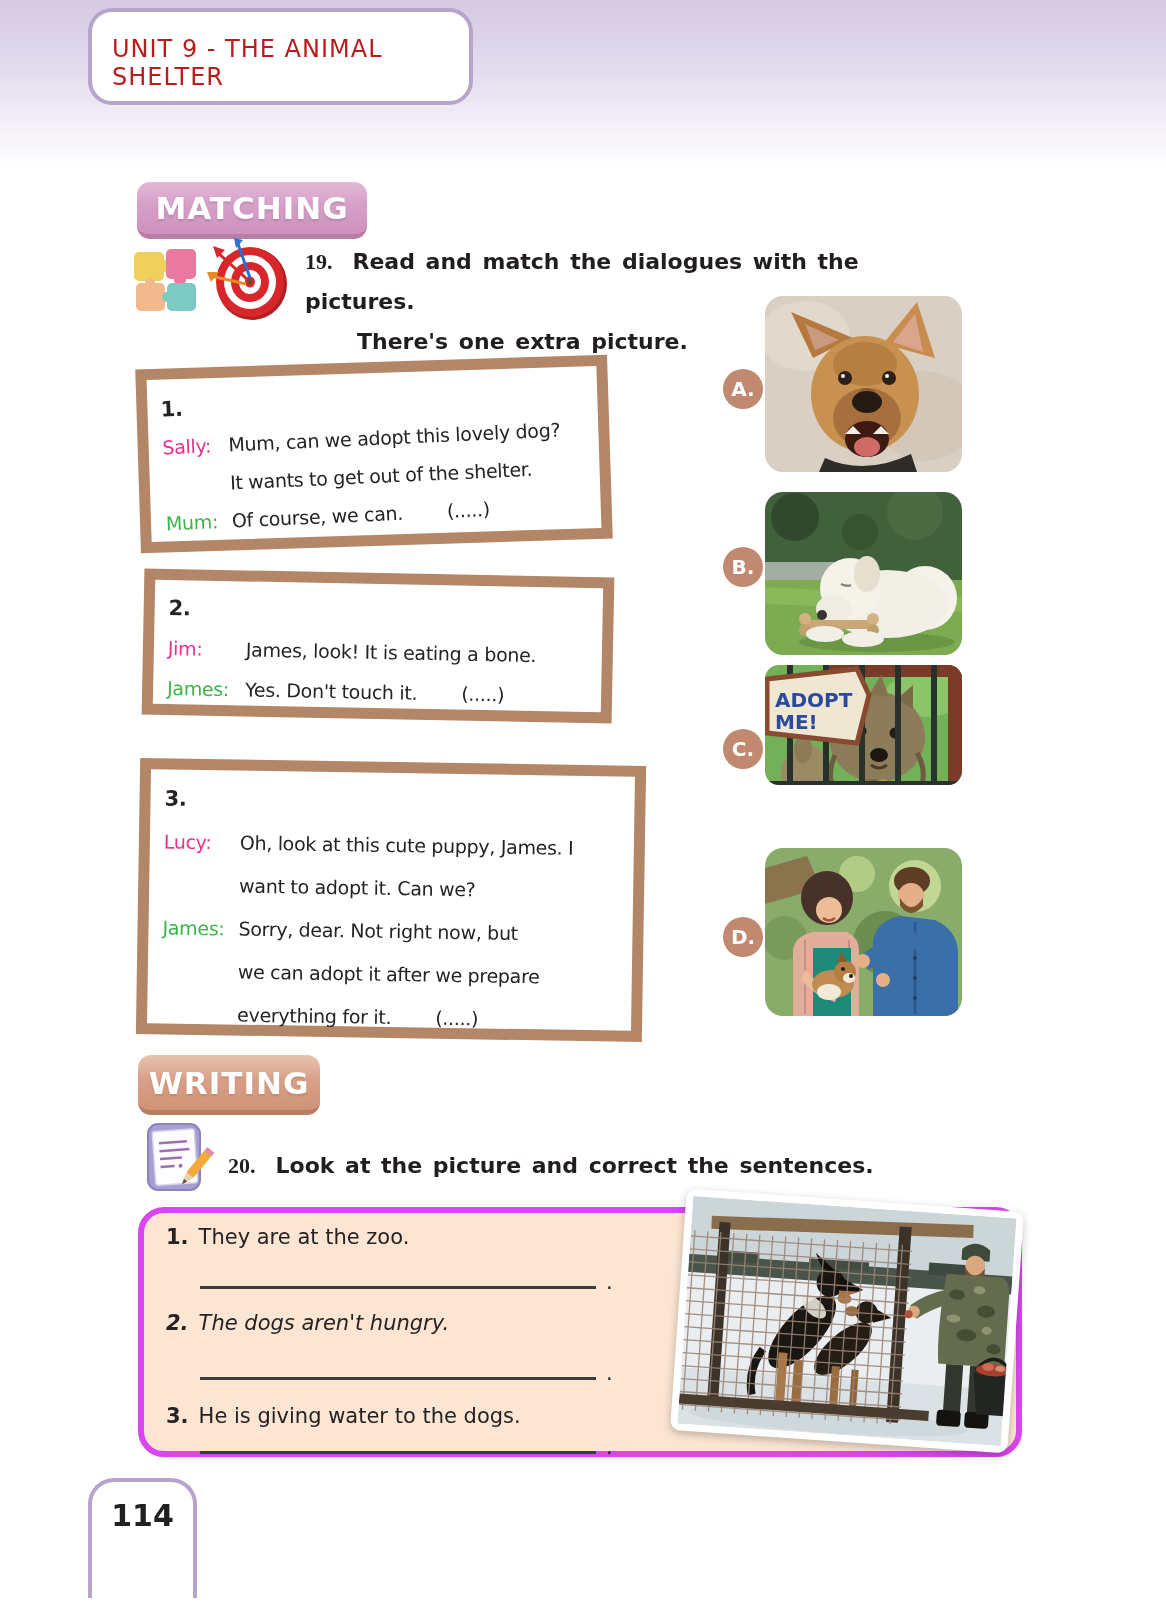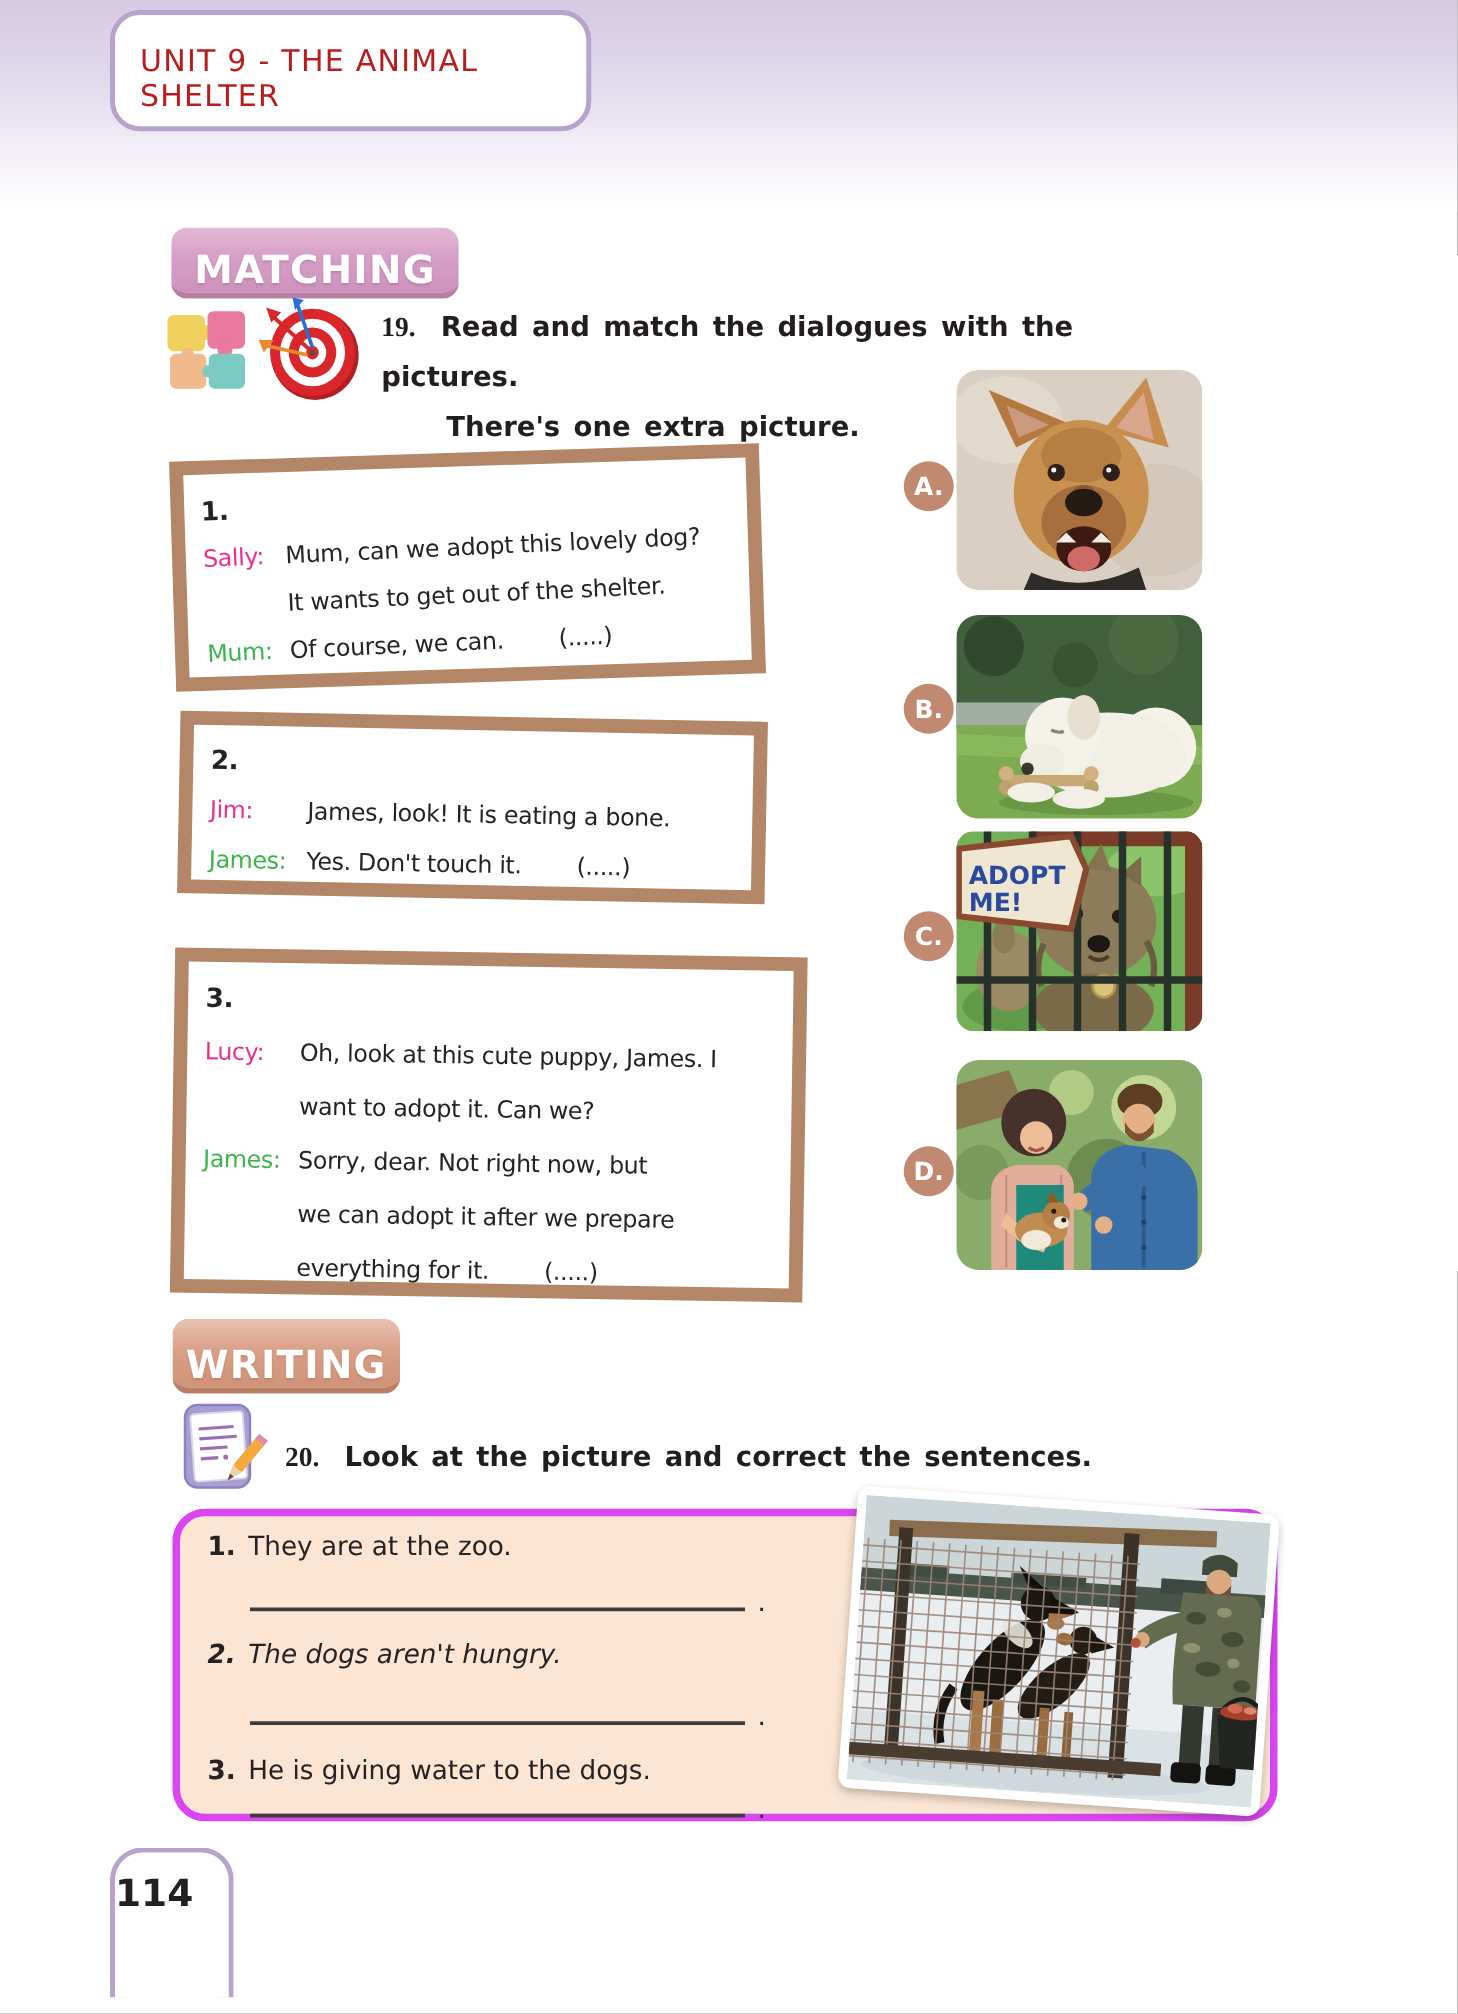--- a/index.html
+++ b/index.html
@@ -5,21 +5,21 @@
   html,body{margin:0;padding:0;background:#888;}
   .page{position:relative;width:1166px;height:1611px;background:#fff;overflow:hidden;
         font-family:"DejaVu Sans",sans-serif;color:#262223;margin:0 auto;}
   .top-grad{position:absolute;left:0;top:0;width:1166px;height:170px;
         background:linear-gradient(180deg,#d6cae3 0%,#e0d8ec 35%,#f3eff8 72%,#ffffff 100%);}
   .unit-box{position:absolute;left:88px;top:8px;width:385px;height:97px;background:#fff;
         border:4px solid #b7a3cc;border-radius:24px;box-sizing:border-box;
         display:flex;align-items:flex-end;padding:0 0 10px 20px;}
   .unit-title{color:#b91c1c;font-size:24px;letter-spacing:1px;}
 
-  .section-btn{position:absolute;display:flex;align-items:flex-end;justify-content:center;
+  .section-btn{position:absolute;display:flex;align-items:center;justify-content:center;
         color:#fff;font-weight:bold;font-size:31px;letter-spacing:1px;border-radius:13px;
         text-shadow:0 2px 2px rgba(120,70,100,0.25);}
   .btn-matching{left:137px;top:182px;width:230px;height:52px;
         background:linear-gradient(180deg,#e4b8d6 0%,#d69fc8 45%,#cd92bd 100%);
         border-bottom:5px solid #b87ea6;}
   .btn-writing{left:138px;top:1055px;width:182px;height:55px;
         background:linear-gradient(180deg,#e9c3b0 0%,#d9a088 45%,#cf9377 100%);
         border-bottom:5px solid #b97e62;text-shadow:0 2px 2px rgba(140,90,60,0.25);}
 
   .icon{position:absolute;}
@@ -40,43 +40,43 @@
   .dnum{font-weight:bold;font-size:21px;}
   .spk{display:inline-block;}
   #d1 .spk{min-width:66px;} #d1 .cont{padding-left:66px;}
   #d2 .spk{min-width:78px;}
   #d3 .spk{min-width:76px;} #d3 .cont{padding-left:76px;}
   .pink{color:#ec2e8d;} .green{color:#3db44b;}
   .ans{margin-left:44px;}
 
   .photo{position:absolute;left:765px;width:197px;border-radius:18px;overflow:hidden;line-height:0;}
   #photoA{top:296px;height:176px;} #photoB{top:492px;height:163px;}
-  #photoC{top:665px;height:160px;border-radius:14px;} #photoD{top:848px;height:168px;}
+  #photoC{top:665px;height:120px;border-radius:14px;} #photoD{top:848px;height:168px;}
   .plabel{position:absolute;width:40px;height:40px;border-radius:50%;background:#c18a70;color:#fff;
         font-weight:bold;font-size:20px;display:flex;align-items:center;justify-content:center;z-index:5;}
   #labA{left:723px;top:369px;} #labB{left:723px;top:547px;}
   #labC{left:723px;top:729px;} #labD{left:723px;top:917px;}
 
   .exbox{position:absolute;left:138px;top:1207px;width:884px;height:250px;background:#fce5d2;
         border:6px solid #d946ef;border-radius:26px;box-sizing:border-box;}
   .srow{position:absolute;left:22px;font-size:21px;white-space:nowrap;}
   .srow .num{font-weight:bold;margin-right:10px;}
   #s1{top:12px;} #s2{top:98px;font-style:italic;} #s3{top:191px;text-align:center;}
   .blankrow{position:absolute;left:56px;font-size:21px;}
   #b1{top:49px;} #b2{top:140px;} #b3{top:214px;}
   .blank{display:inline-block;width:396px;height:24px;border-bottom:3px solid #3c3c3c;}
   .bdot{margin-left:10px;}
 
   .wphoto{position:absolute;left:678px;top:1200px;width:338px;height:242px;background:#fff;
         padding:7px;box-sizing:border-box;transform:rotate(4deg);z-index:6;
         box-shadow:0 3px 8px rgba(0,0,0,0.25);line-height:0;border-radius:10px;}
 
-  .pagenum-box{position:absolute;left:88px;top:1478px;width:99px;height:120px;background:#fff;
+  .pagenum-box{position:absolute;left:88px;top:1478px;width:109px;height:120px;background:#fff;
         border:4px solid #b7a3cc;border-bottom:none;border-radius:26px 26px 0 0;box-sizing:border-box;
-        padding-top:16px;}
+        text-align:center;padding-top:16px;}
   .pagenum{font-weight:bold;font-size:30px;color:#232021;}
 </style>
 </head>
 <body>
 
 <div class="page">
   <div class="top-grad"></div>
 
   <div class="unit-box">
     <span class="unit-title">UNIT 9 - THE ANIMAL SHELTER</span>

